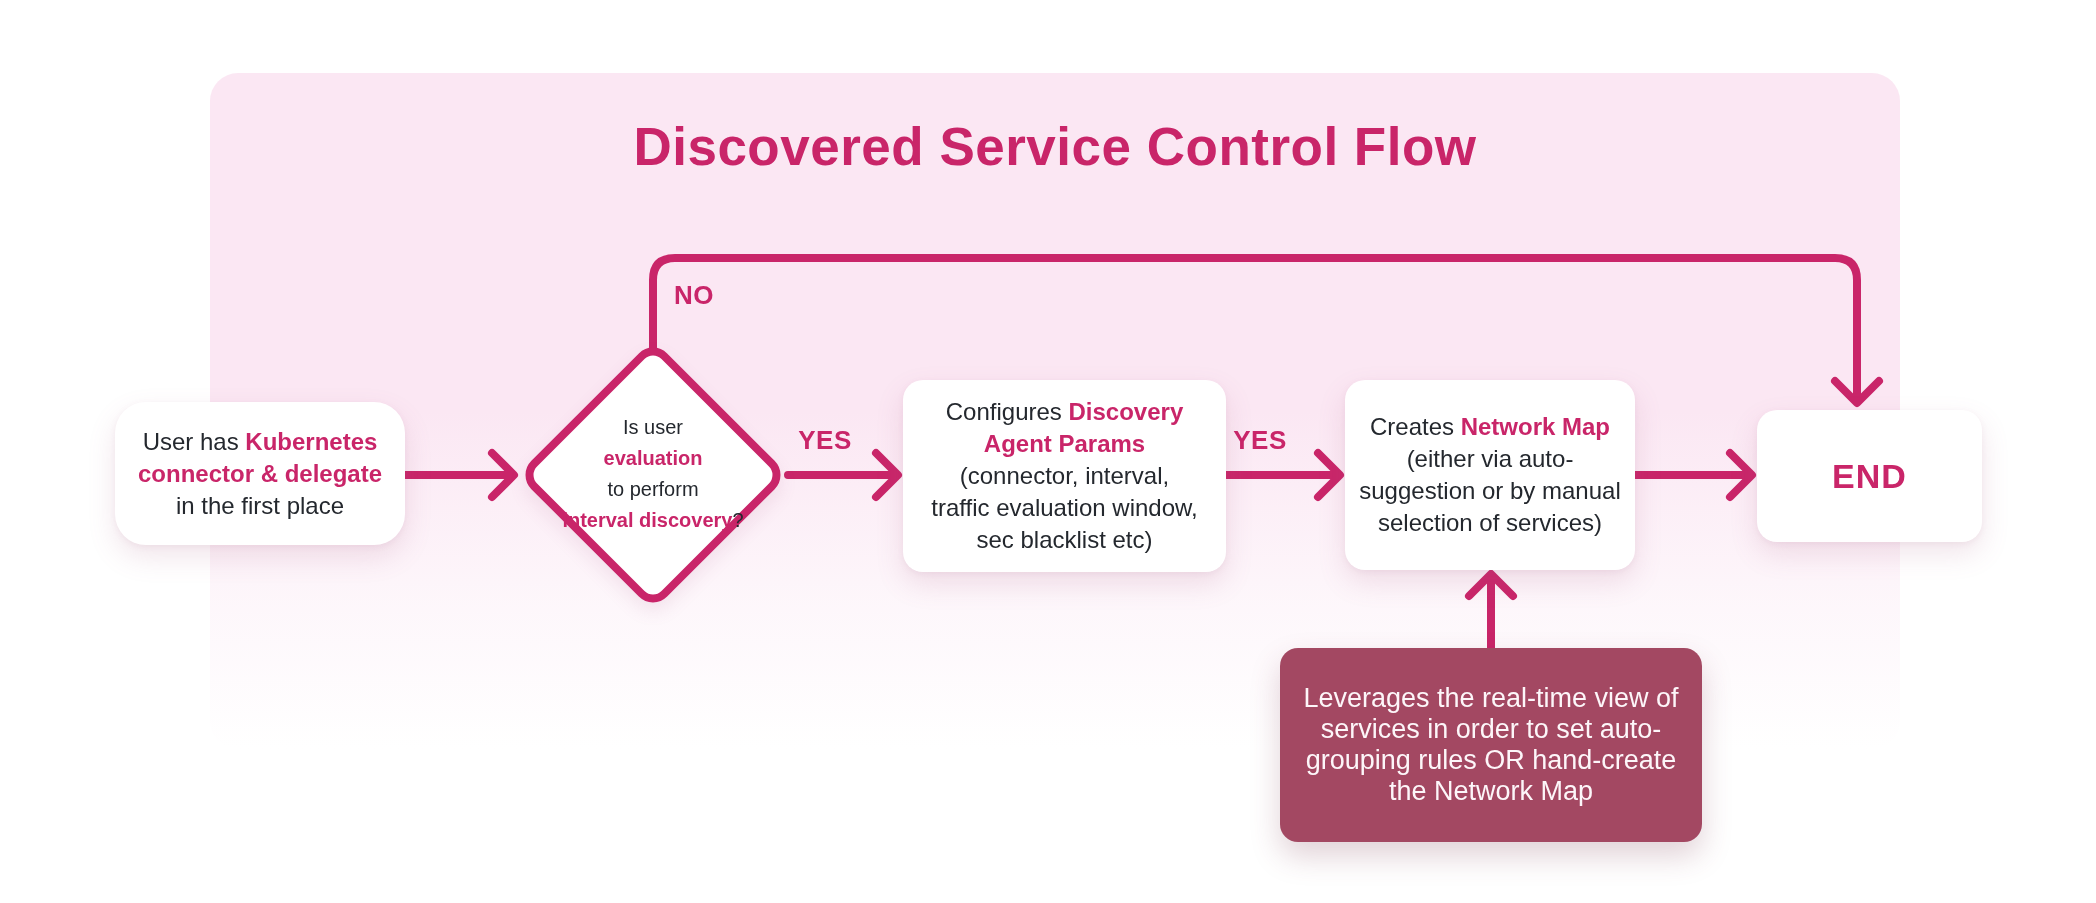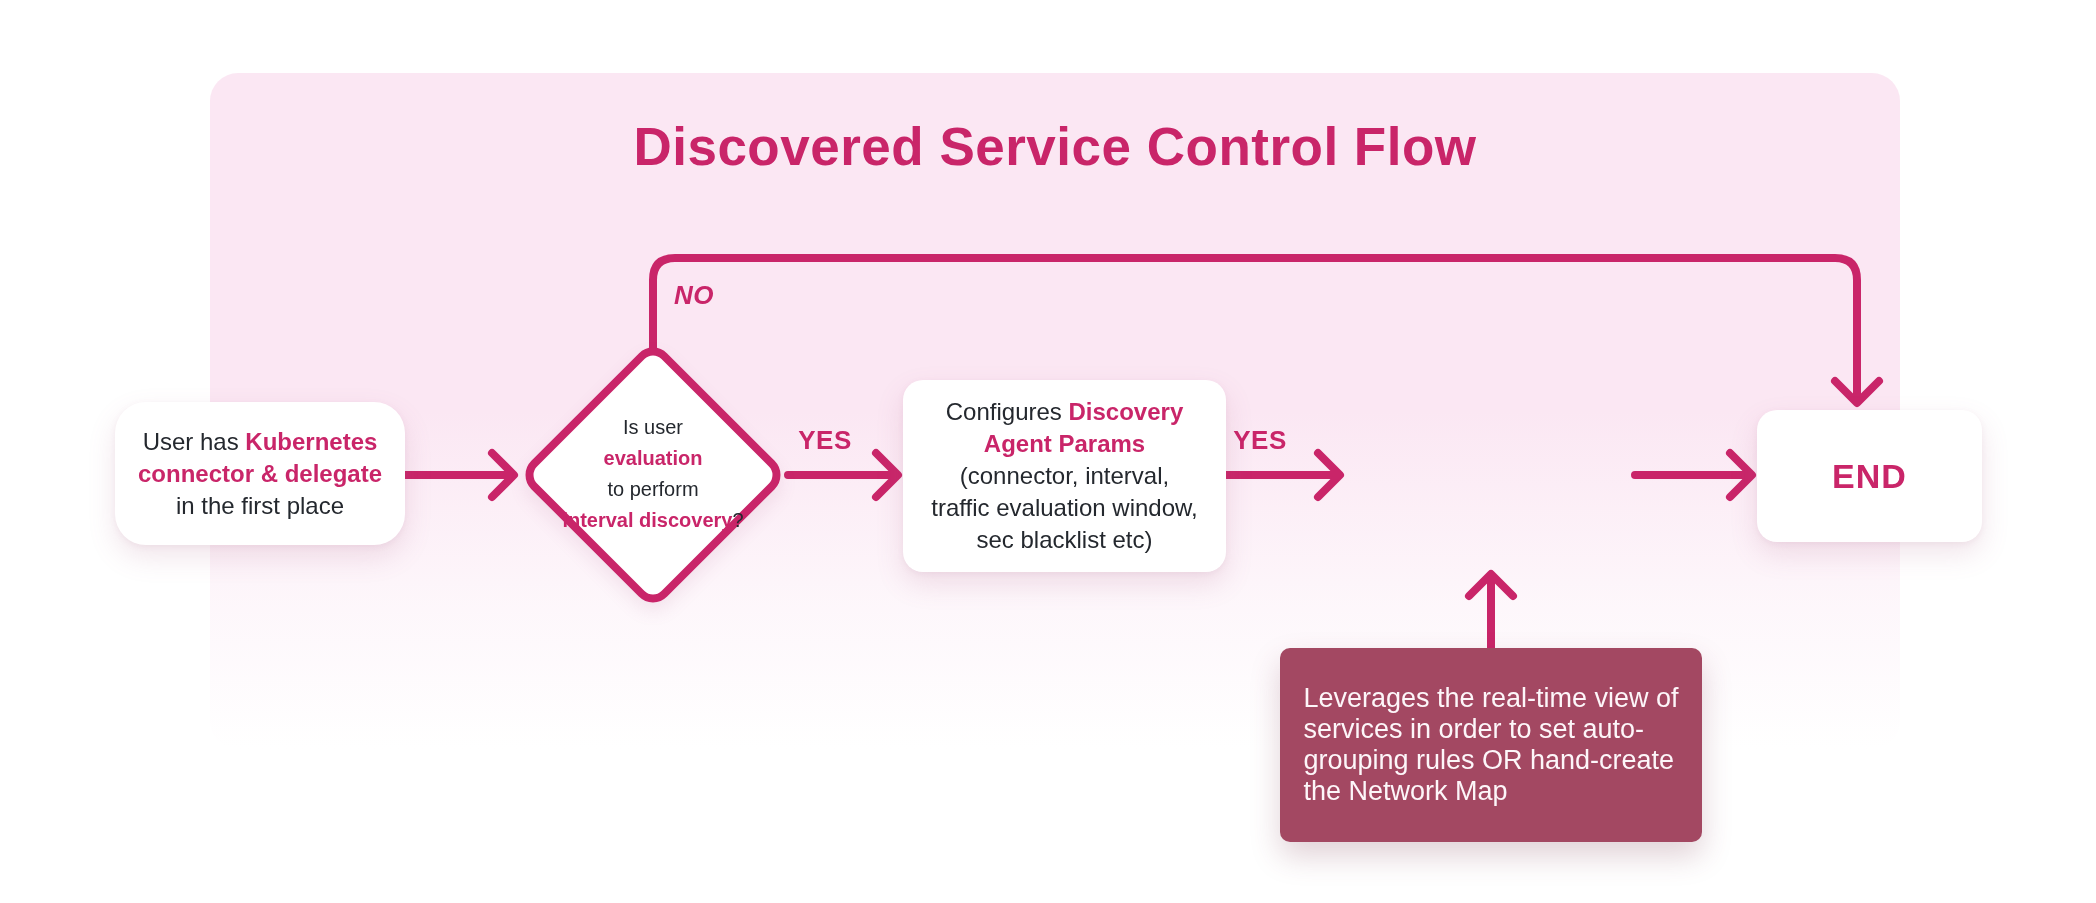--- a/index.html
+++ b/index.html
@@ -28,21 +28,21 @@
 
   svg.connectors { position: absolute; left: 0; top: 0; width: 2096px; height: 903px; color: var(--accent, #c92569); }
   svg.connectors path { stroke: currentColor; stroke-width: 8; fill: none; stroke-linecap: round; stroke-linejoin: round; }
 
   .flow-label {
     position: absolute; font-size: 26px; font-weight: 700;
     color: var(--accent, #c92569); letter-spacing: 0.5px;
   }
   .lbl-yes-1 { left: 770px; top: 425px; width: 110px; text-align: center; }
   .lbl-yes-2 { left: 1205px; top: 425px; width: 110px; text-align: center; }
-  .lbl-no    { left: 674px;  top: 280px; font-style: italic; }
+  .lbl-no    { left: 674px;  top: 280px; }
 
   .node {
     position: absolute; display: flex; align-items: center; justify-content: center;
     text-align: center; border-radius: 20px; background: #ffffff;
     box-shadow: 0 12px 28px rgba(168, 94, 131, 0.16), 0 2px 6px rgba(168, 94, 131, 0.08);
     font-size: 24px; line-height: 32px;
   }
   .node-start     { left: 115px;  top: 402px; width: 290px; height: 143px; border-radius: 31px; }
   .node-configure { left: 903px;  top: 380px; width: 323px; height: 192px; }
   .node-create    { left: 1345px; top: 380px; width: 290px; height: 190px; }
@@ -57,22 +57,22 @@
     transform: rotate(45deg);
     box-shadow: 6px 6px 18px rgba(168, 94, 131, 0.12);
   }
   .diamond-text {
     position: absolute; left: 533px; top: 412px; width: 240px;
     text-align: center; font-size: 20px; line-height: 31px;
   }
 
   .note-card {
     position: absolute; left: 1280px; top: 648px; width: 422px; height: 194px;
-    border-radius: 10px; background: var(--note-bg, #a34862);
-    display: flex; align-items: center; justify-content: center; text-align: left;
+    border-radius: 18px; background: var(--note-bg, #a34862);
+    display: flex; align-items: center; justify-content: center; text-align: center;
     color: #fdf6f9; font-size: 27px; line-height: 31px;
     box-shadow: 0 14px 30px rgba(120, 50, 75, 0.22);
   }
 
   .rich, .pre { white-space: pre-line; }
   .rich .em { font-weight: 700; color: var(--accent, #c92569); }
 </style>
 </head>
 <body style="--accent: #c92569; --note-bg: #a34862; --panel-pink: #fbe7f3; --ink: #24282e;">
 
@@ -108,20 +108,26 @@
 </span><span class="em">interval discovery</span><span>?</span></div>
 
   <div class="node node-configure">
     <div class="rich"><span>Configures </span><span class="em">Discovery
 Agent Params</span><span>
 (connector, interval,
 traffic evaluation window,
 sec blacklist etc)</span></div>
   </div>
 
+  <div class="node node-create">
+    <div class="rich"><span>Creates </span><span class="em">Network Map</span><span>
+(either via auto-
+suggestion or by manual
+selection of services)</span></div>
+  </div>
 
   <div class="node node-end">
     <span>END</span>
   </div>
 
   <div class="note-card">
     <div class="pre">Leverages the real-time view of
 services in order to set auto-
 grouping rules OR hand-create
 the Network Map</div>

